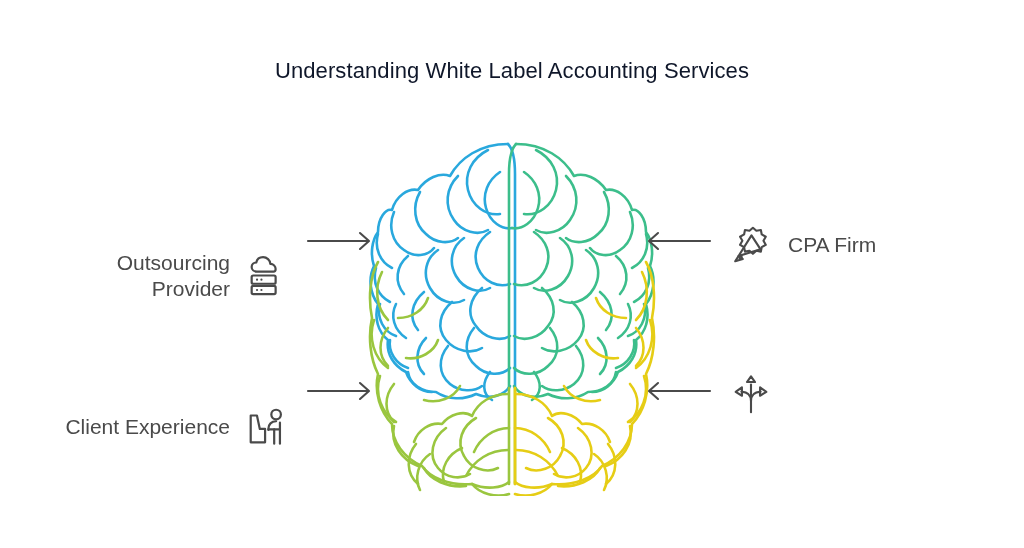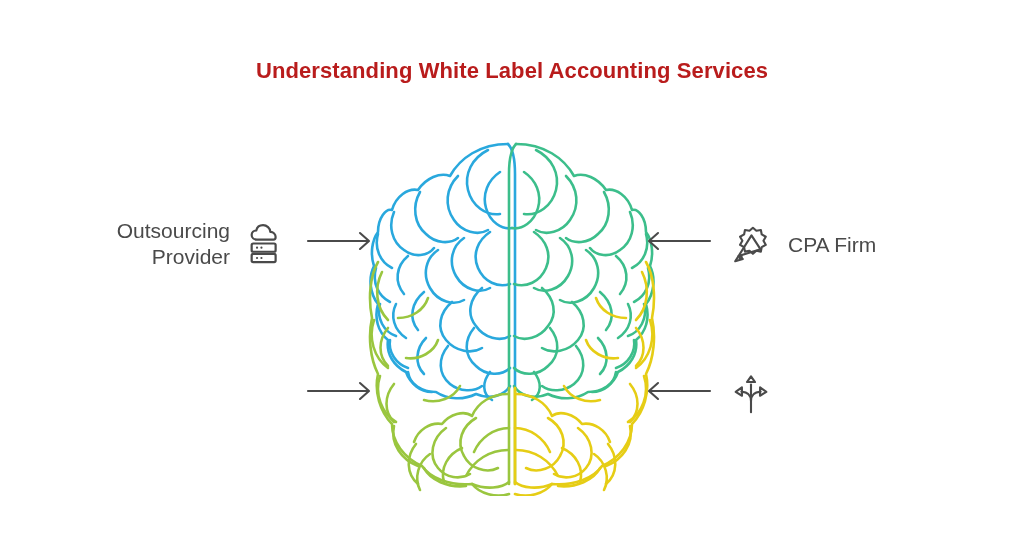--- a/index.html
+++ b/index.html
@@ -23,40 +23,40 @@
     height: 548px;
   }
 
   .title {
     position: absolute;
     top: 58px;
     left: 0;
     width: 1024px;
     text-align: center;
     font-size: 22px;
-    font-weight: 700;
-    color: #b91c1c;
+    font-weight: 400;
+    color: #0f172a;
     letter-spacing: 0.1px;
     white-space: nowrap;
   }
 
   
   .node {
     position: absolute;
     display: flex;
     align-items: center;
     gap: 14px;
   }
   .node .label {
     font-size: 21px;
     color: #4a4a4a;
     line-height: 1.25;
     white-space: pre-line;
   }
-  .node.left { justify-content: flex-end; }
+  .node.left { justify-content: flex-end; margin-top: 32px; }
   .node.left .label { text-align: right; }
   .node.right { justify-content: flex-start; }
   .node.right .label { text-align: left; }
 
   .icon {
     width: 46px;
     height: 46px;
     flex: 0 0 46px;
     display: block;
   }
@@ -248,20 +248,33 @@
     </svg>
   </div>
 
   <svg class="arrow" id="arrow-outsourcing" width="68" height="22" viewBox="0 0 68 22">
     <g fill="none" stroke="#4a4a4a" stroke-width="2.1" stroke-linecap="round" stroke-linejoin="round">
       <line x1="2" y1="11" x2="62" y2="11"></line>
       <polyline points="54,3 63,11 54,19"></polyline>
     </g>
   </svg>
 
+  <div class="node left" id="node-client">
+    <span class="label">Client Experience</span>
+    <svg class="icon" viewBox="0 0 48 48">
+      <g fill="none" stroke="#4a4a4a" stroke-width="2.3" stroke-linecap="round" stroke-linejoin="round">
+        <path d="M7 12 L7 40 L22 40 L22 26 L16.5 26 L13.5 12 Z"></path>
+        <circle cx="33.5" cy="11" r="5"></circle>
+        <path d="M33.5 18 C28.6 18 25.5 21.3 25.5 25.6 L25.5 27"></path>
+        <path d="M25.5 26.5 L37.5 26.5"></path>
+        <path d="M37.5 19.5 L37.5 41.5"></path>
+        <path d="M31.5 26.5 L31.5 41.5"></path>
+      </g>
+    </svg>
+  </div>
 
   <svg class="arrow" id="arrow-client" width="68" height="22" viewBox="0 0 68 22">
     <g fill="none" stroke="#4a4a4a" stroke-width="2.1" stroke-linecap="round" stroke-linejoin="round">
       <line x1="2" y1="11" x2="62" y2="11"></line>
       <polyline points="54,3 63,11 54,19"></polyline>
     </g>
   </svg>
 
   <svg class="arrow" id="arrow-cpa" width="68" height="22" viewBox="0 0 68 22">
     <g fill="none" stroke="#4a4a4a" stroke-width="2.1" stroke-linecap="round" stroke-linejoin="round">

